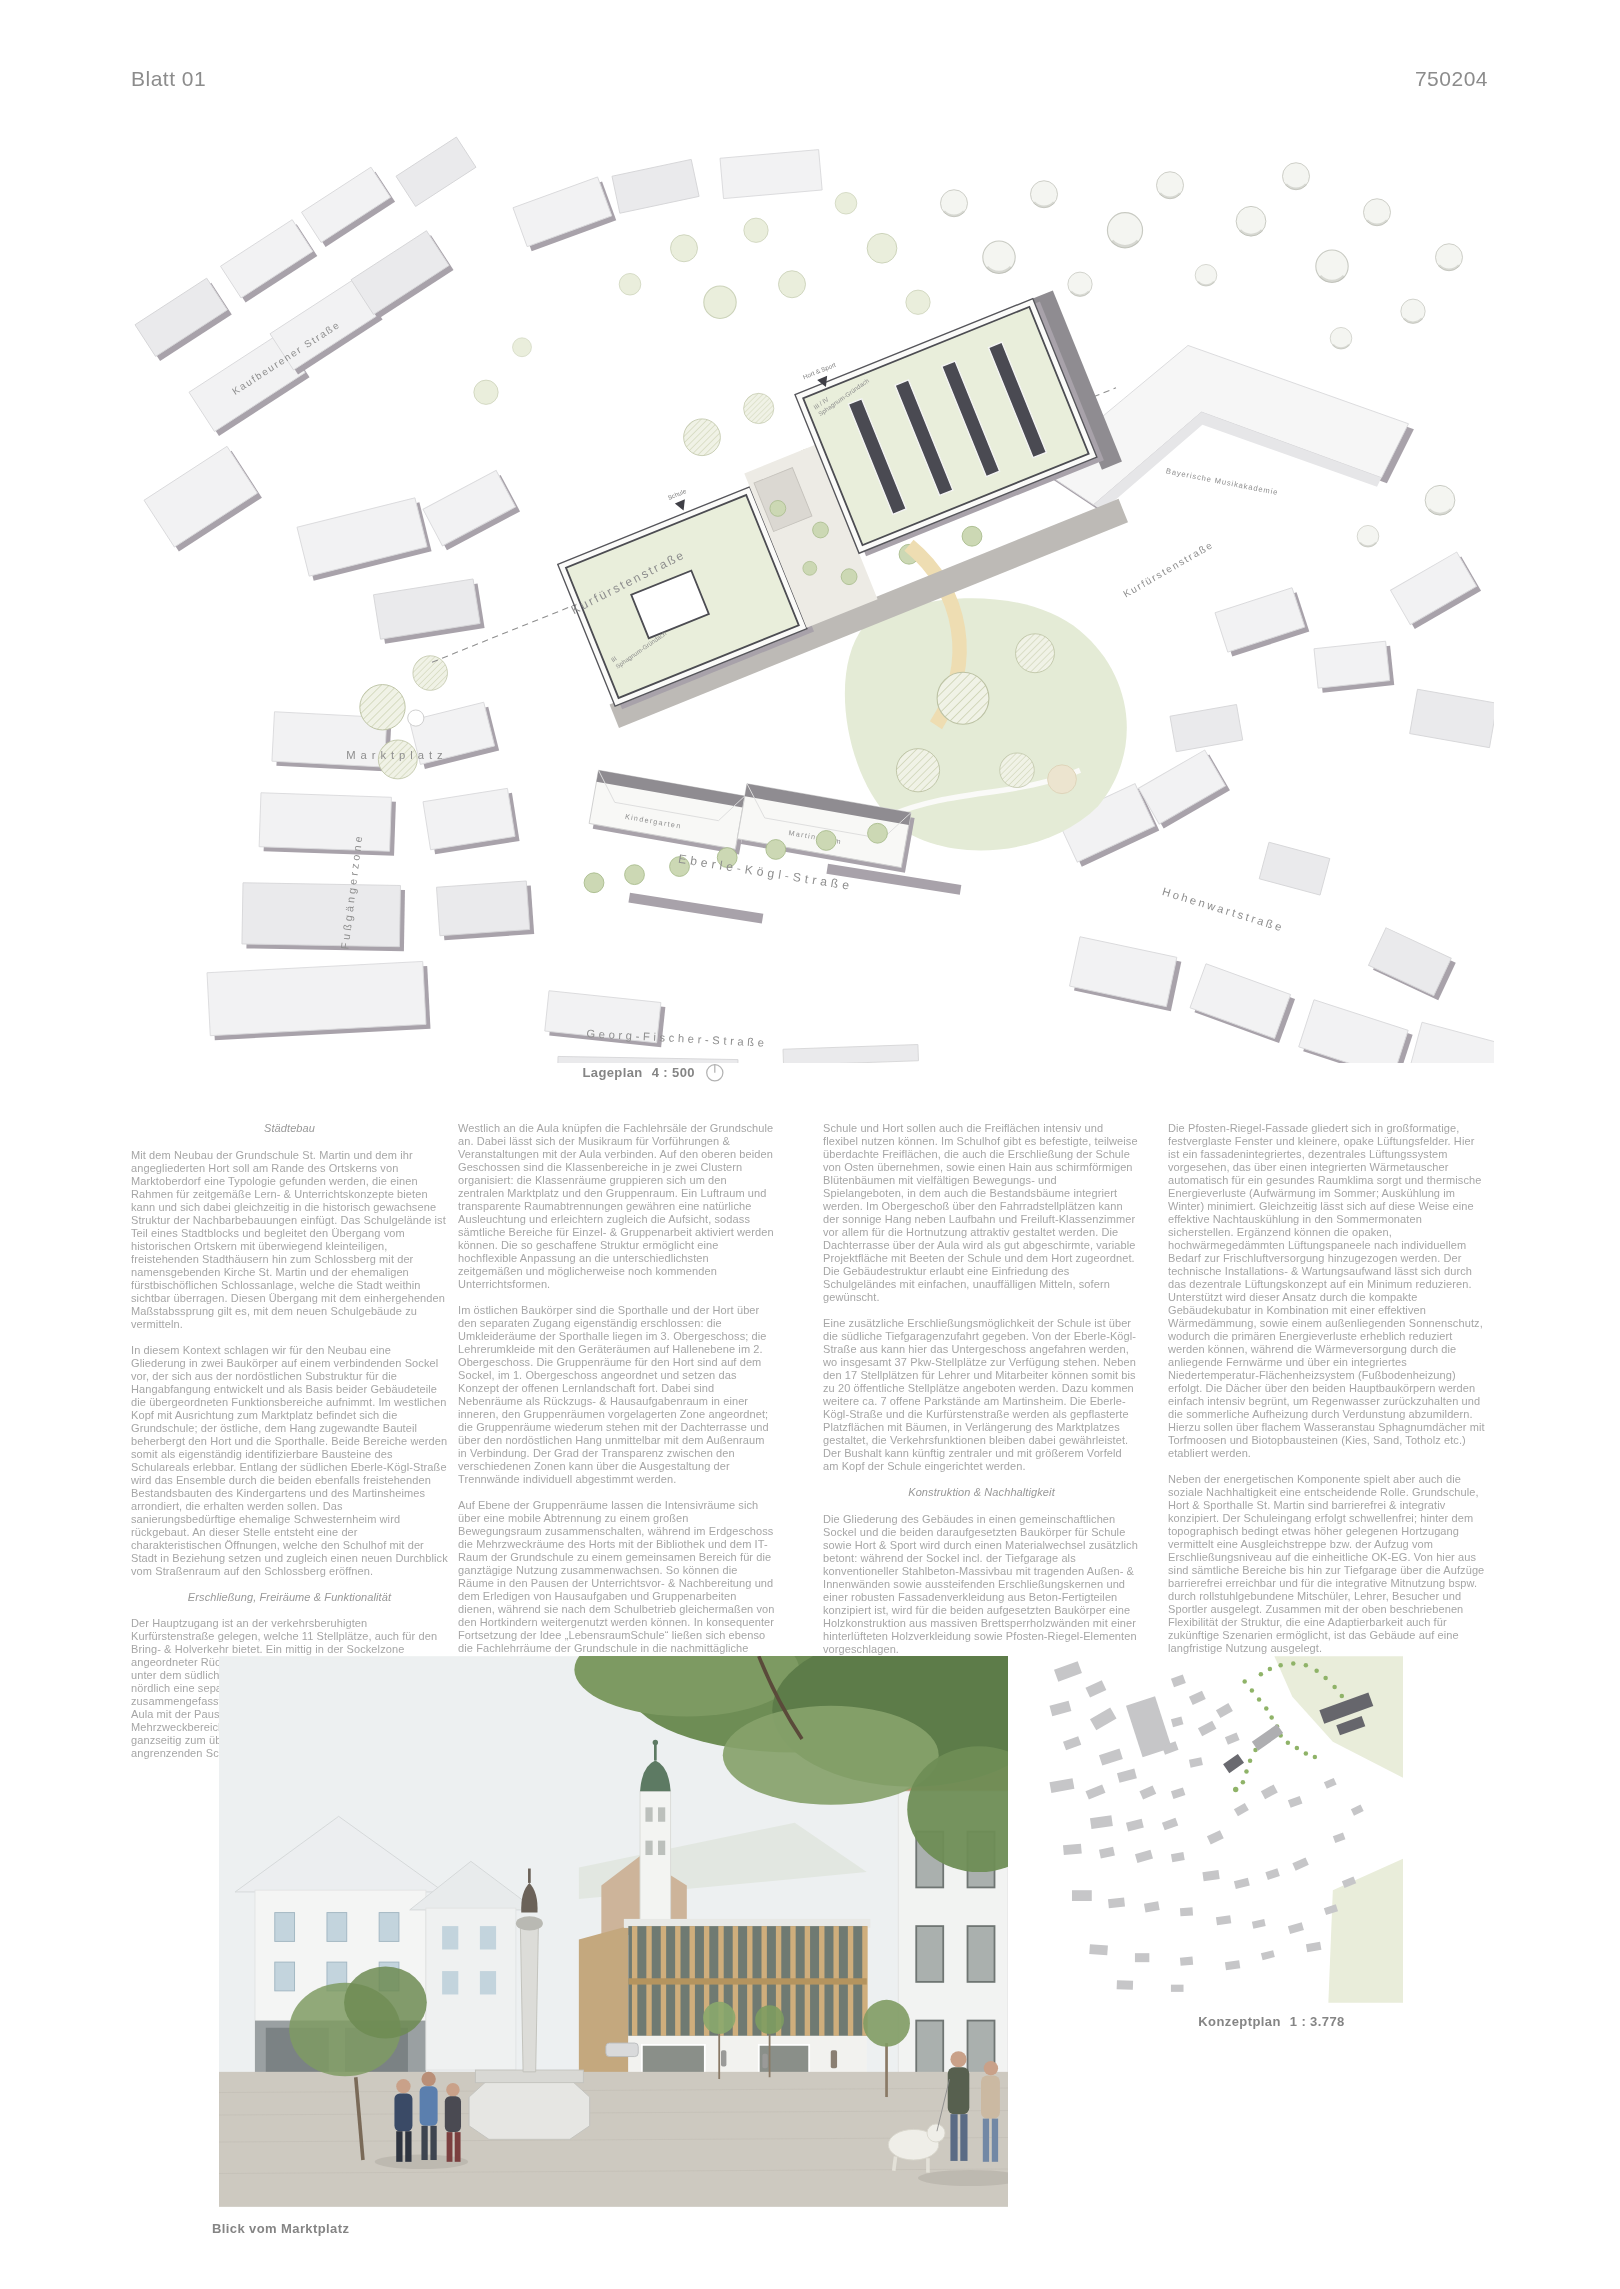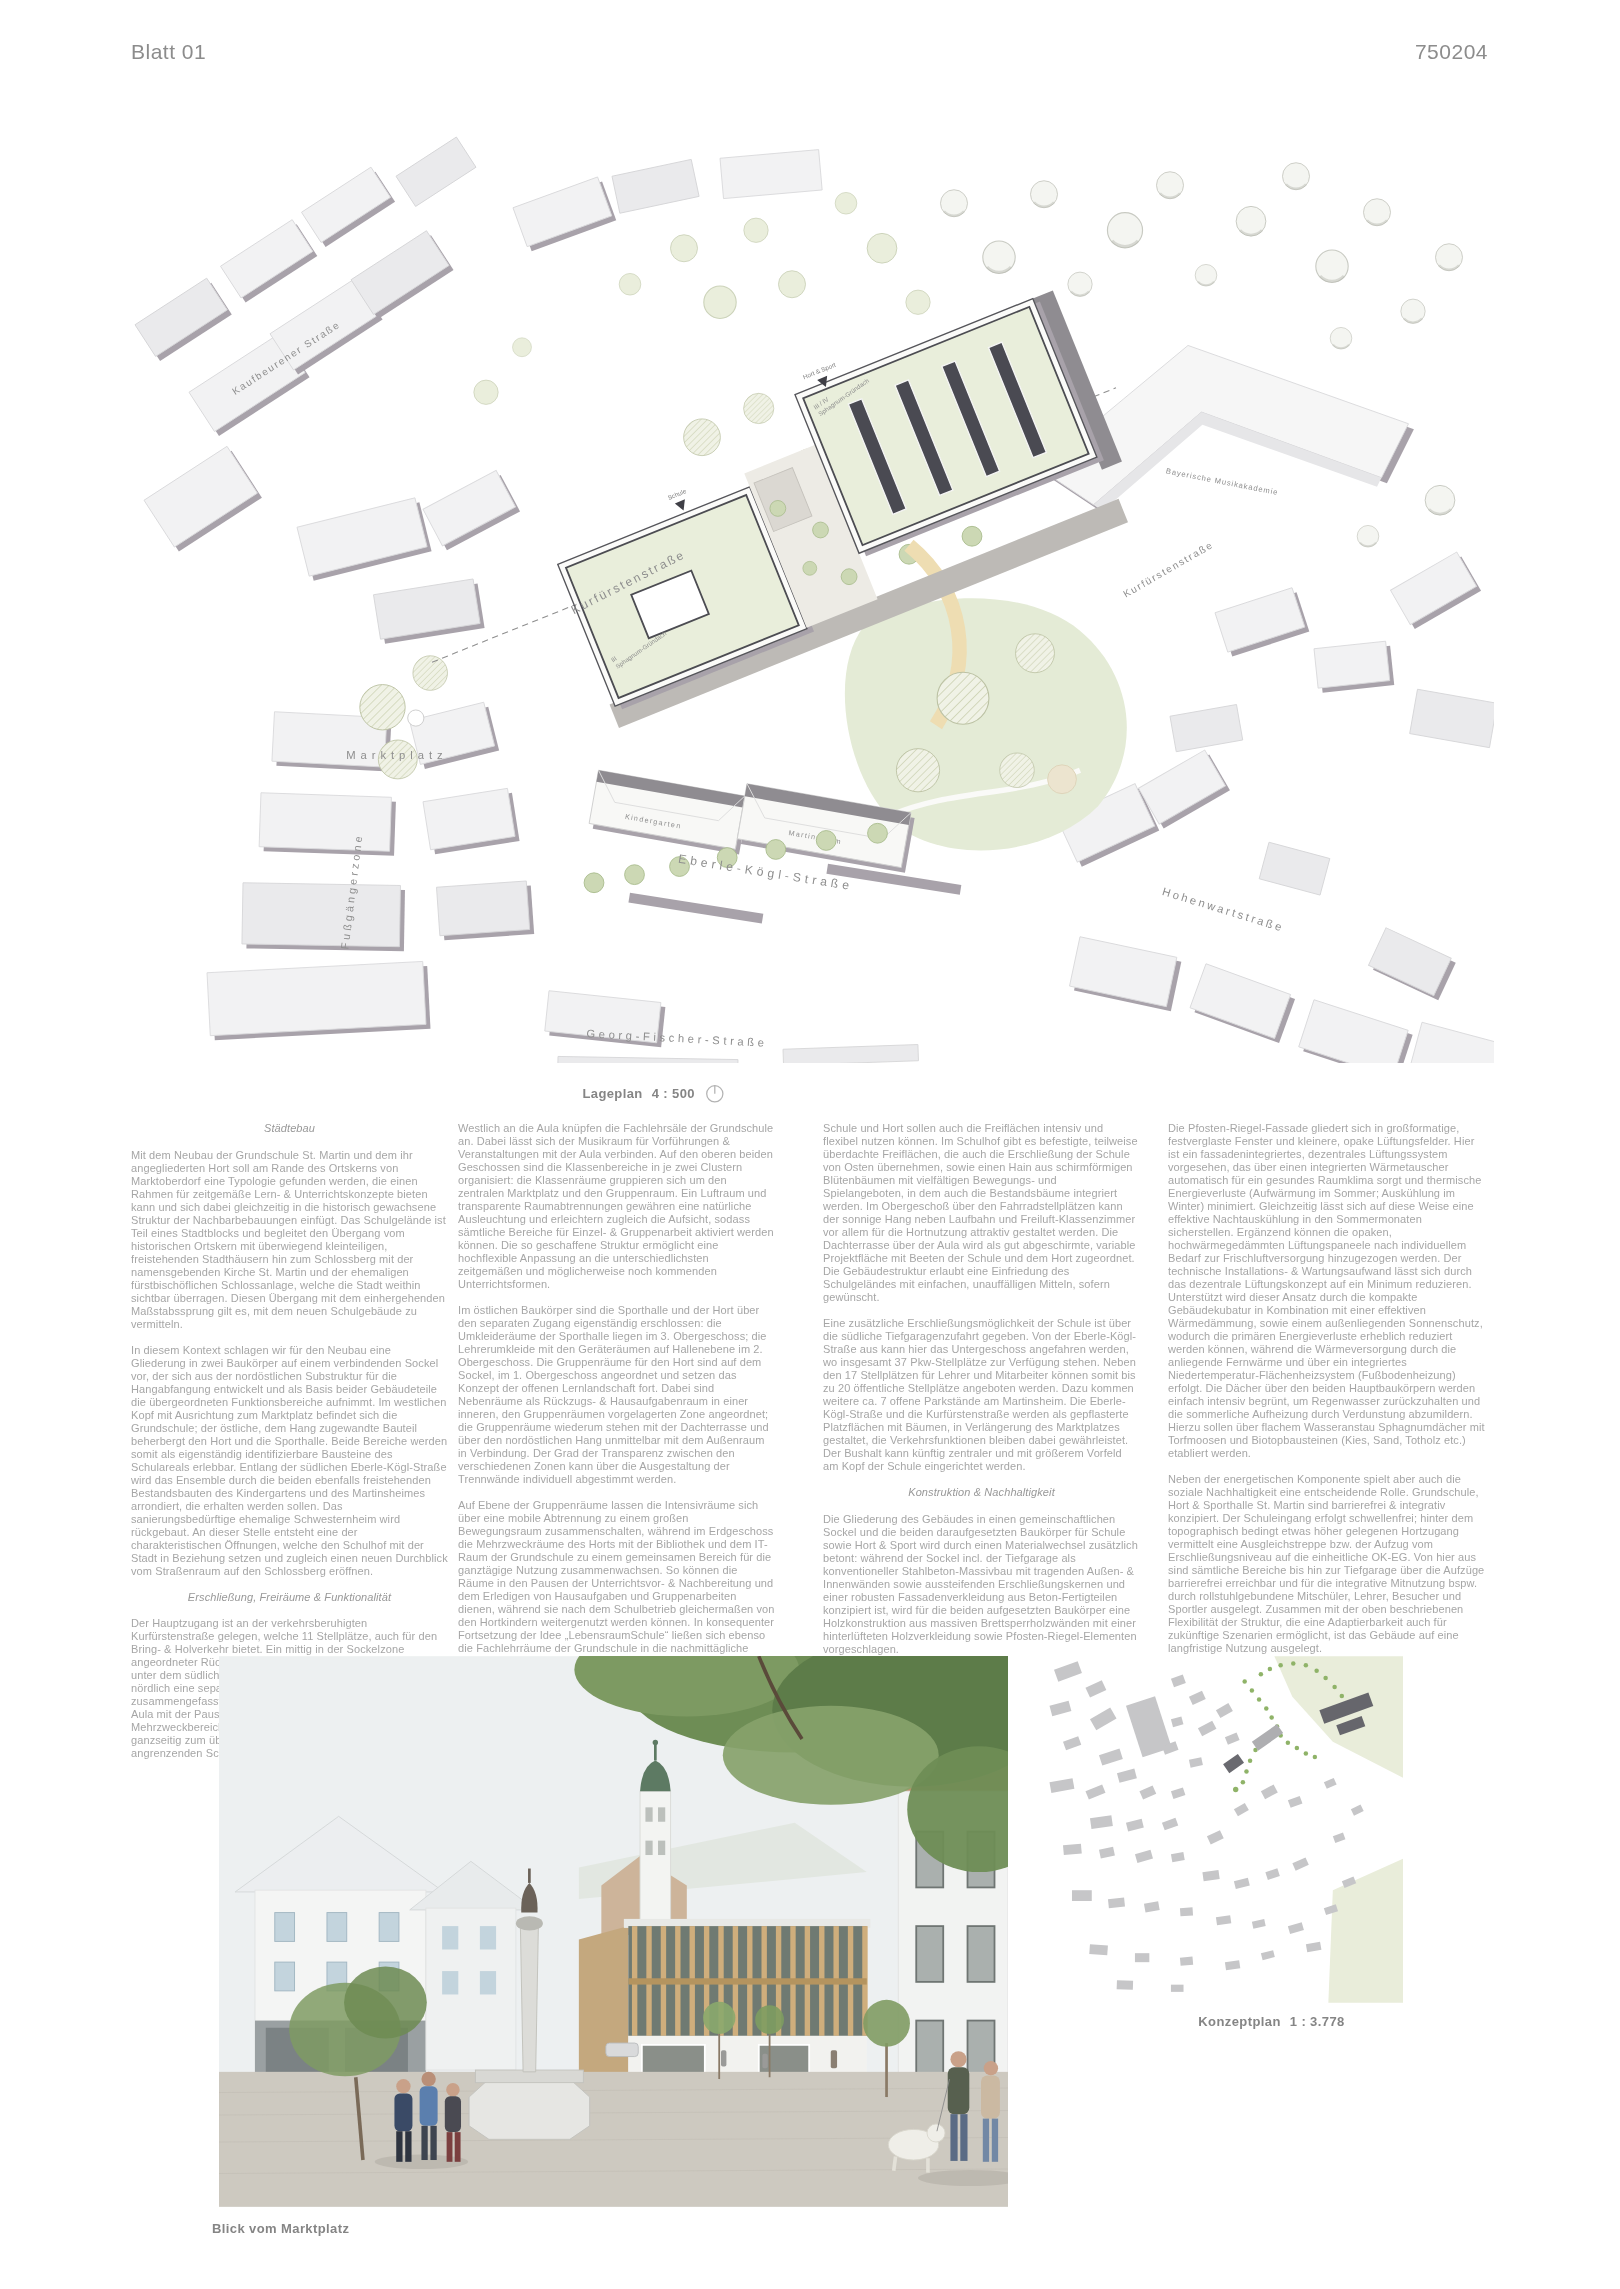--- a/index.html
+++ b/index.html
@@ -1,18 +1,18 @@
 <!DOCTYPE html>
 <html style="font-size:14.4px"><head>
 <meta charset="utf-8">
 <style>
   html,body{margin:0;padding:0;}
   body{width:1620px;height:2290px;background:#ffffff;position:relative;overflow:hidden;
        font-family:"Liberation Sans",sans-serif;color:#a5a5a5;}
-  .hdr{position:absolute;top:40px;left:0;width:1620px;height:27px;font-size:21px;letter-spacing:0.5px;color:#8c8c8c;}
+  .hdr{position:absolute;top:67px;left:0;width:1620px;height:27px;font-size:21px;letter-spacing:0.5px;color:#8c8c8c;}
   .hdr .sheet{position:absolute;left:131px;}
   .hdr .title{position:absolute;left:0;width:1620px;text-align:center;color:#888;}
   .hdr .num{position:absolute;right:132px;}
   .abs{position:absolute;}
   .cap{font-size:13px;color:#858585;font-weight:bold;letter-spacing:0.4px;}
   .essay-col{position:absolute;top:1122px;width:317px;font-size:11px;line-height:13px;
              color:#a6a6a6;letter-spacing:0.1px;}
   .essay-h{font-style:italic;text-align:center;color:#989898;margin:12.6px 0 13.5px 0;}
   .essay-col .essay-h:first-child{margin-top:0;}
   .essay-p{margin:0 0 13px 0;}
@@ -291,21 +291,21 @@
     <text class="stlbl" font-size="13.5" letter-spacing="2.5" text-anchor="middle" transform="translate(560,515) rotate(-27)">Kurfürstenstraße</text>
     <text class="stlbl" font-size="11" letter-spacing="2" text-anchor="middle" transform="translate(1160,500) rotate(-30)">Kurfürstenstraße</text>
     <text class="stlbl" font-size="12.5" letter-spacing="5.5" text-anchor="middle" x="301" y="707">Marktplatz</text>
     <text class="stlbl" font-size="12" letter-spacing="3.5" text-anchor="middle" transform="translate(255,855) rotate(-83)">Fußgängerzone</text>
     <text class="stlbl" font-size="13.5" letter-spacing="4.5" text-anchor="middle" transform="translate(710,838) rotate(9)">Eberle-Kögl-Straße</text>
     <text class="stlbl" font-size="12.5" letter-spacing="3" text-anchor="middle" transform="translate(1218,879) rotate(17)">Hohenwartstraße</text>
     <text class="stlbl" font-size="12.5" letter-spacing="4" text-anchor="middle" transform="translate(612,1022) rotate(3)">Georg-Fischer-Straße</text>
   </g>
 </svg>
 
-<div class="abs caption-row" style="left:0;top:1062px;width:1308px;margin-top:21px;">
+<div class="abs caption-row" style="left:0;top:1062px;width:1308px;">
   <span class="cap">Lageplan</span>
   <span class="cap scale">4 : 500</span>
   <svg width="21.6" height="21.6" viewBox="0 0 24 24">
     <circle cx="12" cy="12" r="9" fill="none" stroke="#b3b3b3" stroke-width="1.4"></circle>
     <line x1="12" y1="12" x2="12" y2="3" stroke="#b3b3b3" stroke-width="1.4"></line>
   </svg>
 </div>
 
 <div class="essay-col" style="left:131px">
     <div class="essay-h">Städtebau</div>

